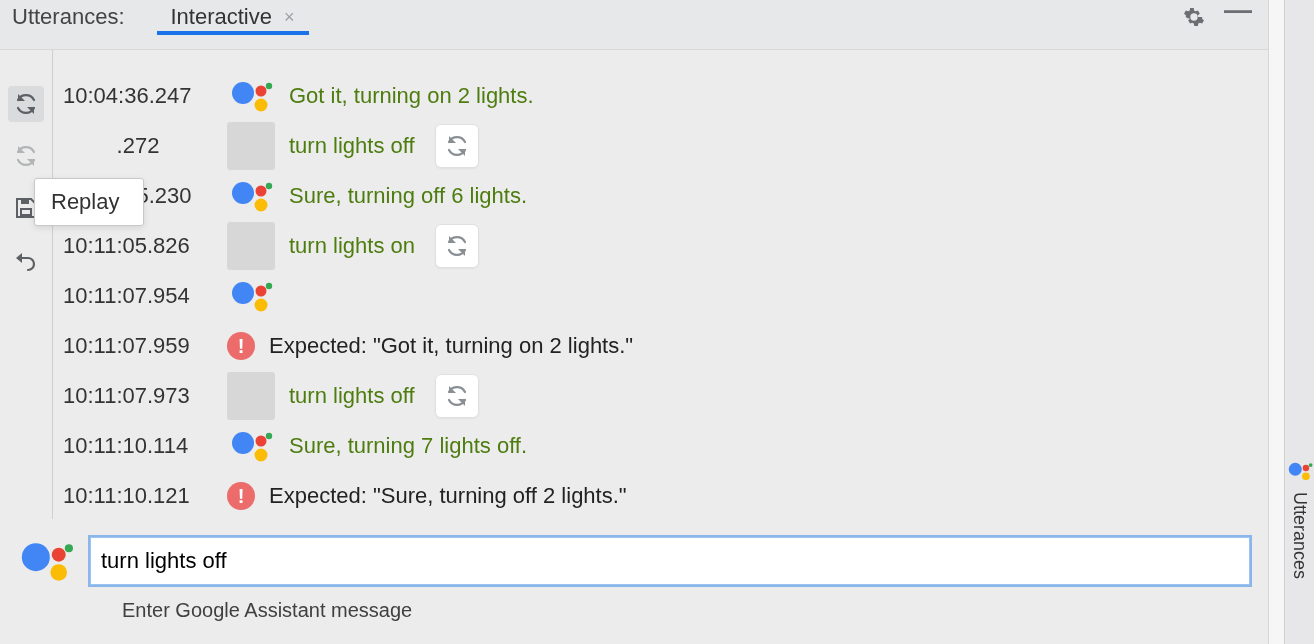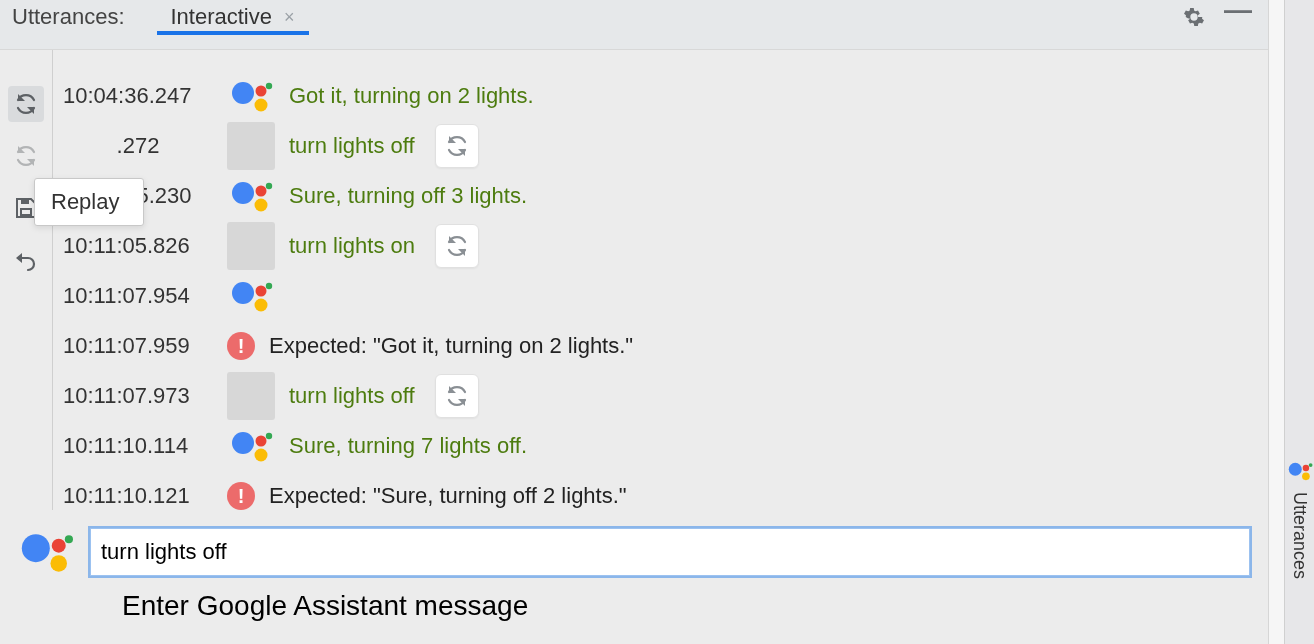--- a/index.html
+++ b/index.html
@@ -190,22 +190,22 @@
     font-size: 22px;
     padding: 6px 10px;
     border: 1px solid #9cc2f0;
     outline: 2px solid #8bb6ea;
     outline-offset: 0;
     background: #fff;
   }
   .hint {
     margin-left: 104px;
     margin-top: 10px;
-    color: #000000;
-    font-size: 28px;
+    color: #404040;
+    font-size: 20px;
   }
 
   
   .scrollbar {
     width: 16px;
     background: #f6f6f6;
     border-left: 1px solid #d6d6d6;
   }
   .sidetab {
     width: 30px;
@@ -329,21 +329,21 @@
               </svg>
             </span>
           </div>
           <div class="row">
             <span class="ts">10:06:55.230</span>
             <span class="avatar">
               <svg viewBox="0 0 44 34" width="44" height="34">
                 <use href="#assistant-logo"></use>
               </svg>
             </span>
-            <span class="msg">Sure, turning off 3 lights.</span>
+            <span class="msg">Sure, turning off 6 lights.</span>
           </div>
           <div class="row">
             <span class="ts">10:11:05.826</span>
             <span class="user-avatar"></span>
             <span class="msg">turn lights on</span>
             <span class="replay-btn">
               <svg viewBox="0 0 24 24" style="color:#8a8f94">
                 <use href="#sync-icon"></use>
               </svg>
             </span>

